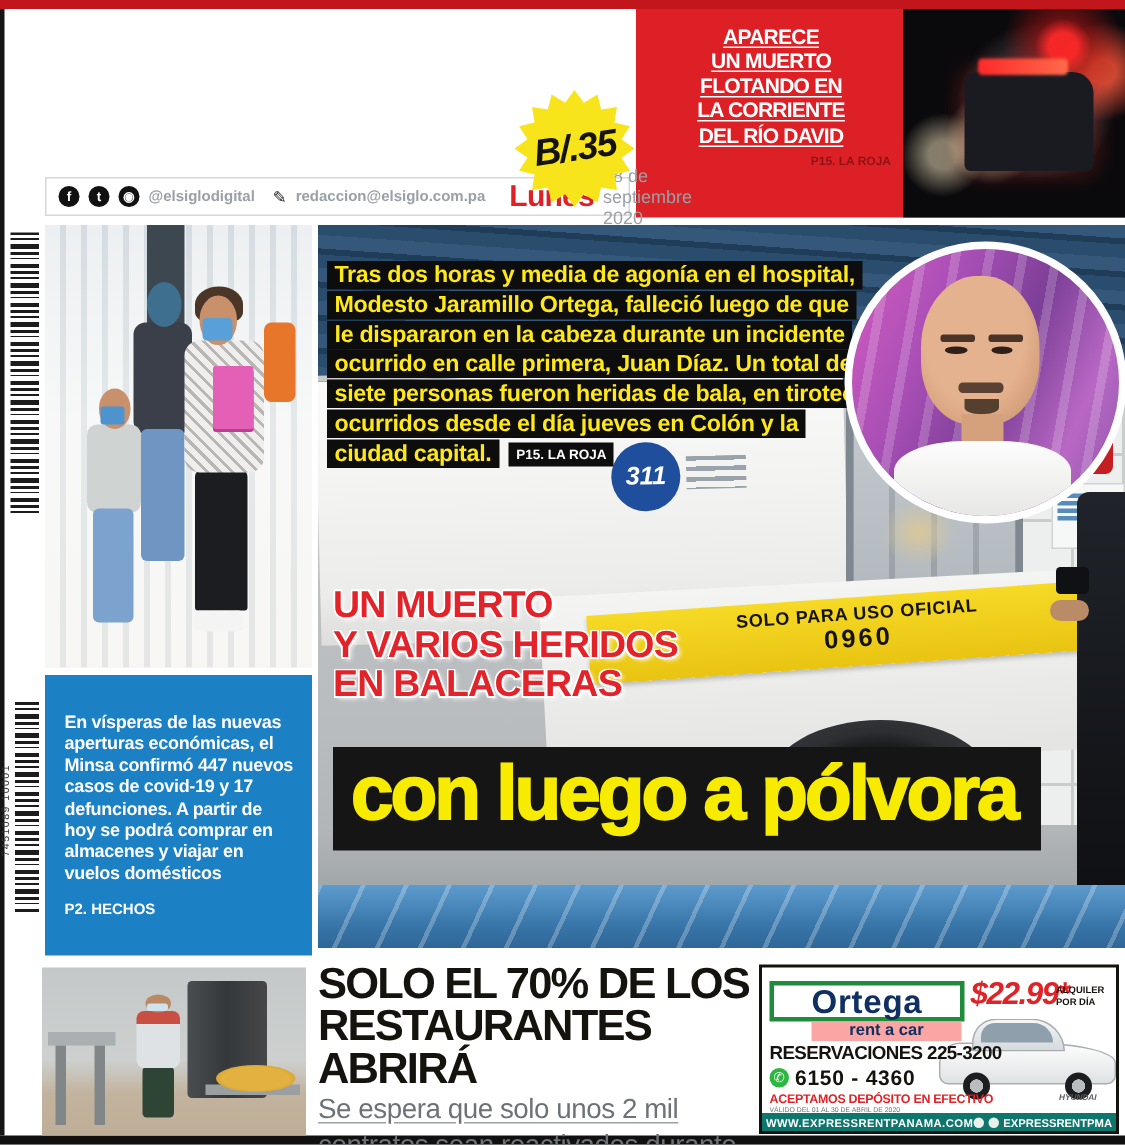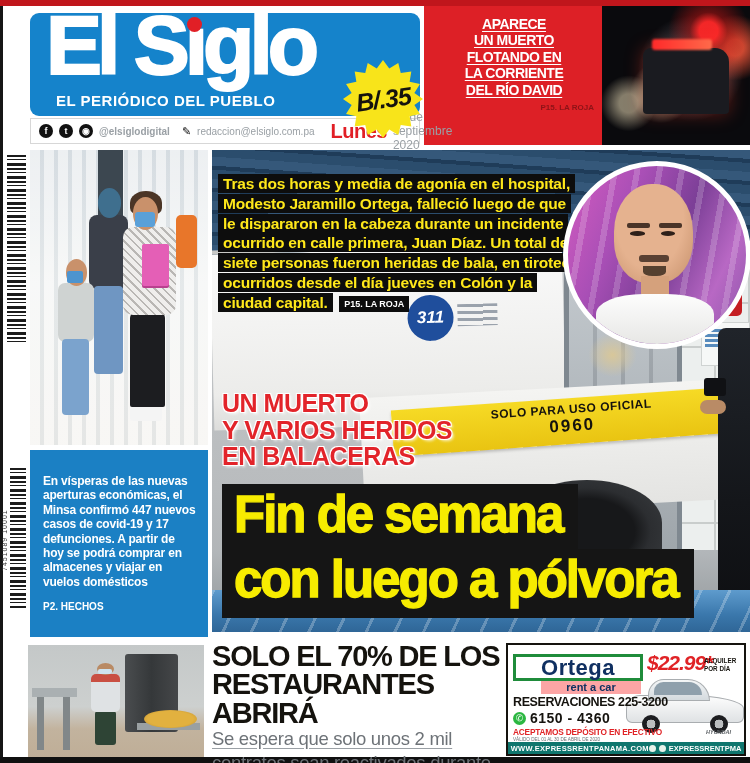--- a/index.html
+++ b/index.html
@@ -50,21 +50,21 @@
     border:1px solid #d7d7d7;display:flex;align-items:center;gap:6px;
     padding:0 8px;box-sizing:border-box;z-index:2;
   }
   .soc-ic{
     width:14px;height:14px;border-radius:50%;background:#111;color:#fff;
     font-size:9px;font-weight:700;display:flex;align-items:center;
     justify-content:center;flex:0 0 auto;
   }
   .soc-handle{font-size:10px;color:#9aa0a5;font-weight:700;}
   .pen-ic{font-size:11px;color:#111;margin-left:6px;}
-  .soc-mail{font-size:10px;color:#9aa0a5;font-weight:400;}
+  .soc-mail{font-size:10px;color:#9aa0a5;font-weight:700;}
   .day-label{font-size:20px;font-weight:700;color:#e11f26;margin-left:10px;letter-spacing:-.5px;}
   .date-label{font-size:12px;color:#9aa0a5;font-weight:400;}
 
   
   .red-box{left:424px;top:6px;width:326px;height:139px;background:#dd2026;display:flex;}
   .red-box-text{width:178px;padding:10px 4px 4px 6px;box-sizing:border-box;}
   .red-headline{
     font-size:14px;font-weight:700;color:#fff;text-align:center;
     line-height:1.17;text-decoration:underline;text-underline-offset:2px;
     letter-spacing:-.5px;
@@ -339,25 +339,20 @@
 </style>
 </head>
 <body>
 
 <div id="page">
 
   <div class="abs top-strip"></div>
   <div class="abs left-edge"></div>
   <div class="abs bottom-strip"></div>
 
-  <div class="abs masthead-box">
-    <div class="masthead-title"><span>El S</span><span class="i-wrap"><span>ı</span><span class="i-dot"></span></span><span>glo</span>
-    </div>
-    <div class="masthead-tagline">EL PERIÓDICO DEL PUEBLO</div>
-  </div>
   <div class="abs price-badge">
     <span>B/.35</span>
   </div>
 
   <div class="abs date-bar">
     <span class="soc-ic">f</span>
     <span class="soc-ic">t</span>
     <span class="soc-ic">◉</span>
     <span class="soc-handle">@elsiglodigital</span>
     <span class="pen-ic">✎</span>
@@ -456,21 +451,21 @@
     <div class="p-goatee"></div>
     <div class="p-neck"></div>
     <div class="p-shirt"></div>
   </div>
 
   <div class="abs subhead preline">UN MUERTO
 Y VARIOS HERIDOS
 EN BALACERAS</div>
 
   <div class="abs headline">
-    <span class="l1">Fin de semana</span><br>
+    <br>
     <span class="l2">con luego a pólvora</span>
   </div>
 
   <div class="abs kitchen">
     <div class="k-fridge"></div>
     <div class="k-table-l"></div>
     <div class="k-legs"></div>
     <div class="k-pan-table"></div>
     <div class="k-pan"></div>
     <div class="k-person-legs"></div>

